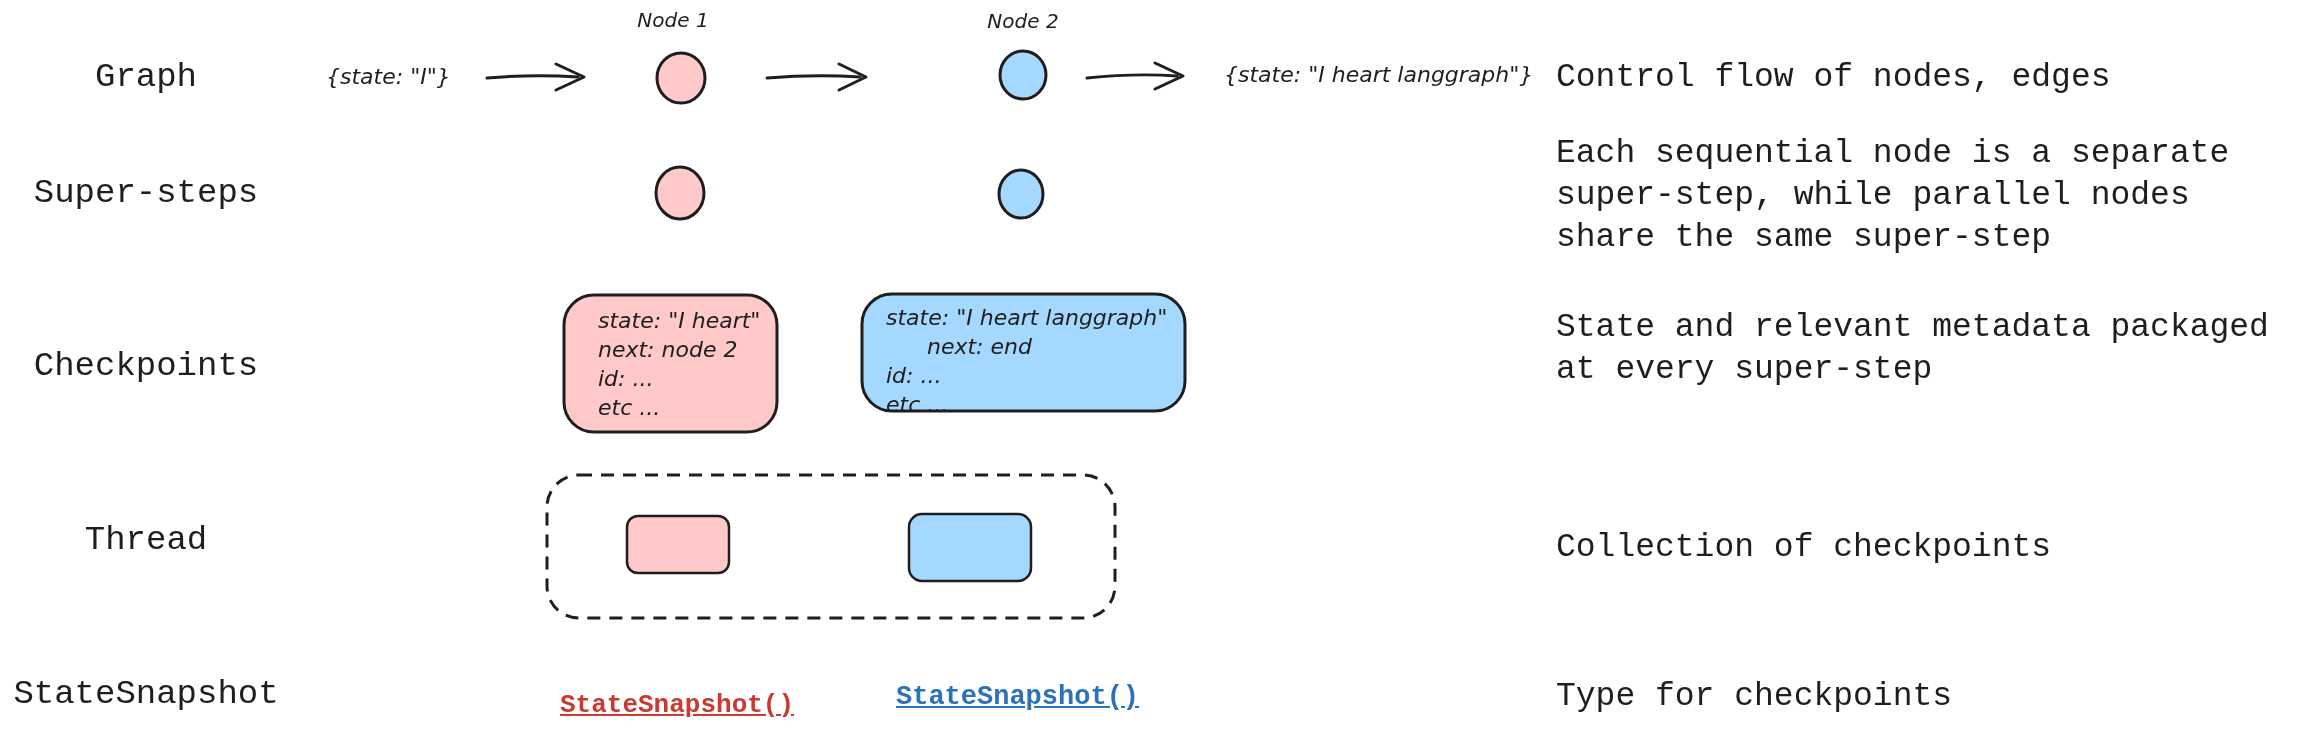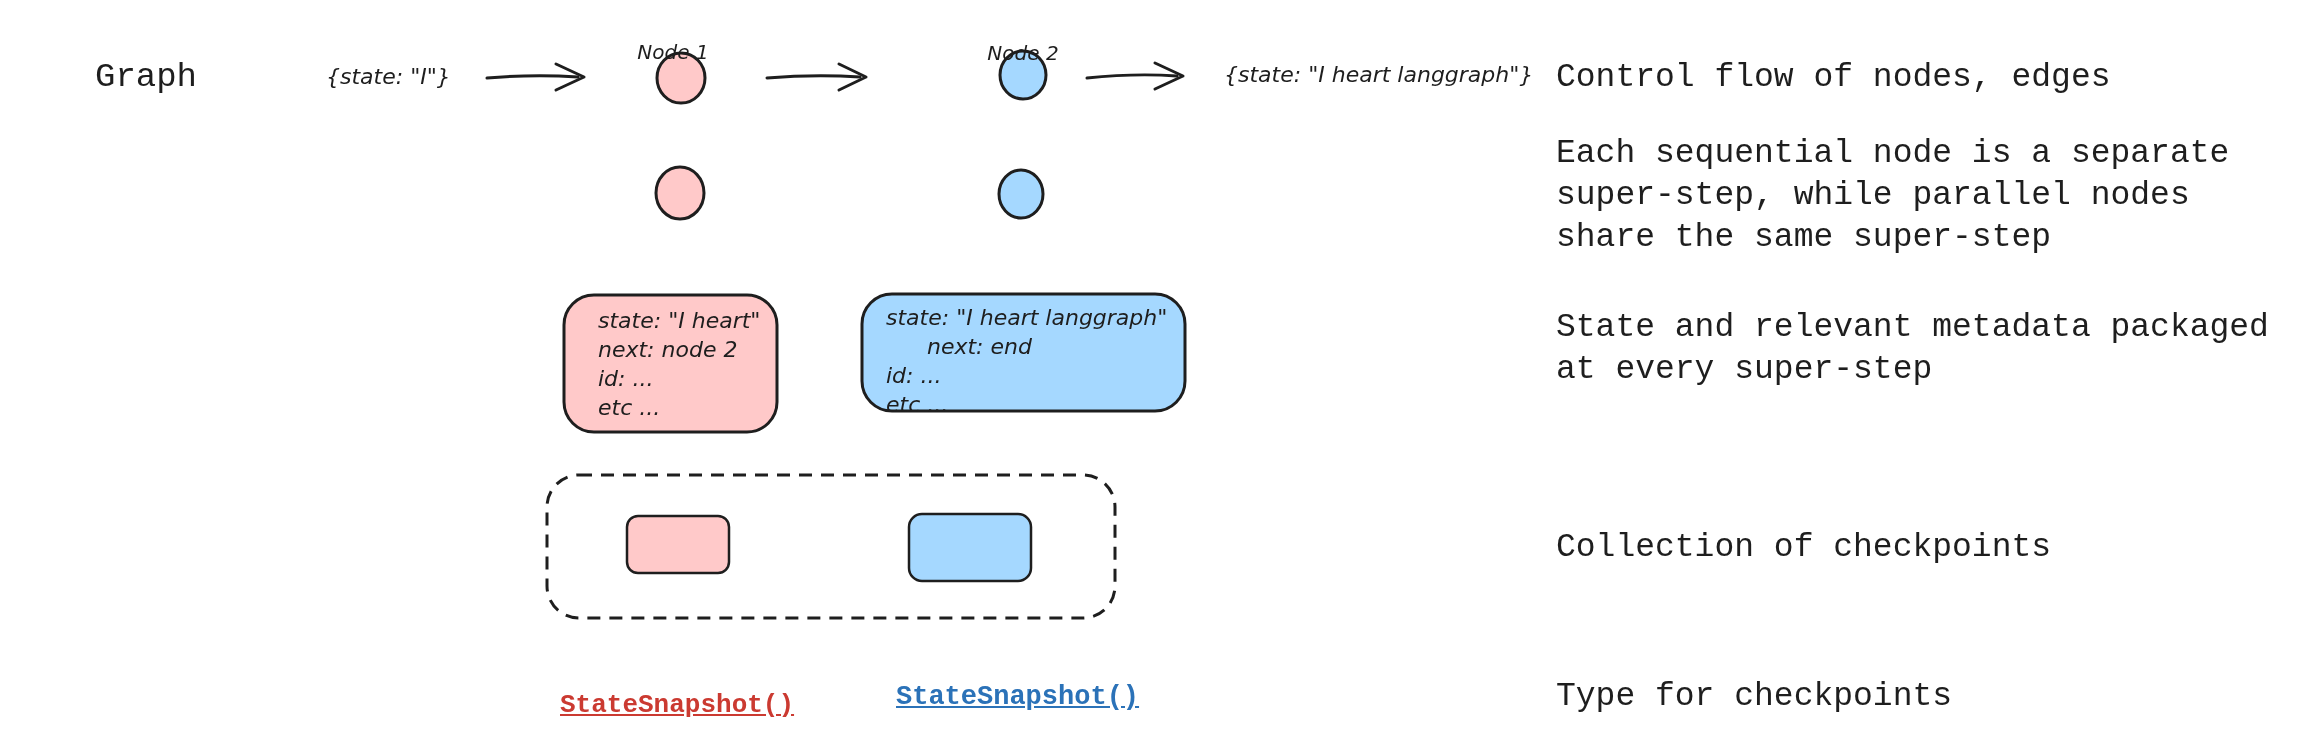--- a/index.html
+++ b/index.html
@@ -6,21 +6,21 @@
   .canvas{position:relative;width:2316px;height:748px;background:#ffffff;overflow:hidden;
           font-family:"Liberation Mono","DejaVu Sans Mono",monospace;color:#1e1e1e;}
   svg.diagram{position:absolute;left:0;top:0;}
   .ink{stroke:#1e1e1e;}
   .row-label{position:absolute;left:0;width:292px;text-align:center;font-size:34px;line-height:42px;
              font-weight:500;white-space:pre;color:#1e1e1e;}
   .desc{position:absolute;left:1556px;width:770px;font-size:33px;line-height:42px;font-weight:500;
         white-space:pre-line;color:#1e1e1e;}
   .hand{position:absolute;font-family:"DejaVu Sans","Liberation Sans",sans-serif;font-style:italic;
         color:#1e1e1e;white-space:pre;}
-  .hand.centered{transform:translateX(-50%);margin-top:32px;}
+  .hand.centered{transform:translateX(-50%);}
   .state-io{font-size:22px;line-height:30px;}
   .node-label{font-size:20px;line-height:24px;}
   .cp-line{font-size:22px;line-height:29px;}
   .code{position:absolute;font-weight:bold;white-space:pre;
         font-family:"Liberation Mono","DejaVu Sans Mono",monospace;text-decoration:underline;}
   .code.red{color:#cb3a31;font-size:26px;line-height:30px;}
   .code.blue{color:#2b72b8;font-size:27px;line-height:30px;}
 </style>
 </head>
 <body>
@@ -50,20 +50,24 @@
 
     <rect class="ink" stroke-width="3" x="564" y="295" width="213" height="137" rx="30" fill="#ffc9c9"></rect>
     <rect class="ink" stroke-width="3" x="862" y="294" width="323" height="117" rx="30" fill="#a5d8ff"></rect>
 
     <rect class="ink" stroke-width="3" fill="none" stroke-dasharray="13 9" x="547" y="475" width="568" height="143" rx="32"></rect>
     <rect class="ink" stroke-width="2.5" x="627" y="516" width="102" height="57" rx="11" fill="#ffc9c9"></rect>
     <rect class="ink" stroke-width="2.5" x="909" y="514" width="122" height="67" rx="13" fill="#a5d8ff"></rect>
   </svg>
 
   <div class="row-label" style="top:56px">Graph</div>
+  <div class="row-label" style="top:172px">Super-steps</div>
+  <div class="row-label" style="top:345px">Checkpoints</div>
+  <div class="row-label" style="top:519px">Thread</div>
+  <div class="row-label" style="top:673px">StateSnapshot</div>
 
   <div class="hand state-io" style="left:326px;top:62px">{state: "I"}</div>
   <div class="hand node-label centered" style="left:673px;top:8px">Node 1</div>
   <div class="hand node-label centered" style="left:1023px;top:9px">Node 2</div>
   <div class="hand state-io" style="left:1224px;top:60px">{state: "I heart langgraph"}</div>
 
   <div>
     <div class="hand cp-line" style="left:598px;top:306px">state: "I heart"</div>
     <div class="hand cp-line" style="left:598px;top:335px">next: node 2</div>
     <div class="hand cp-line" style="left:598px;top:364px">id: ...</div>

